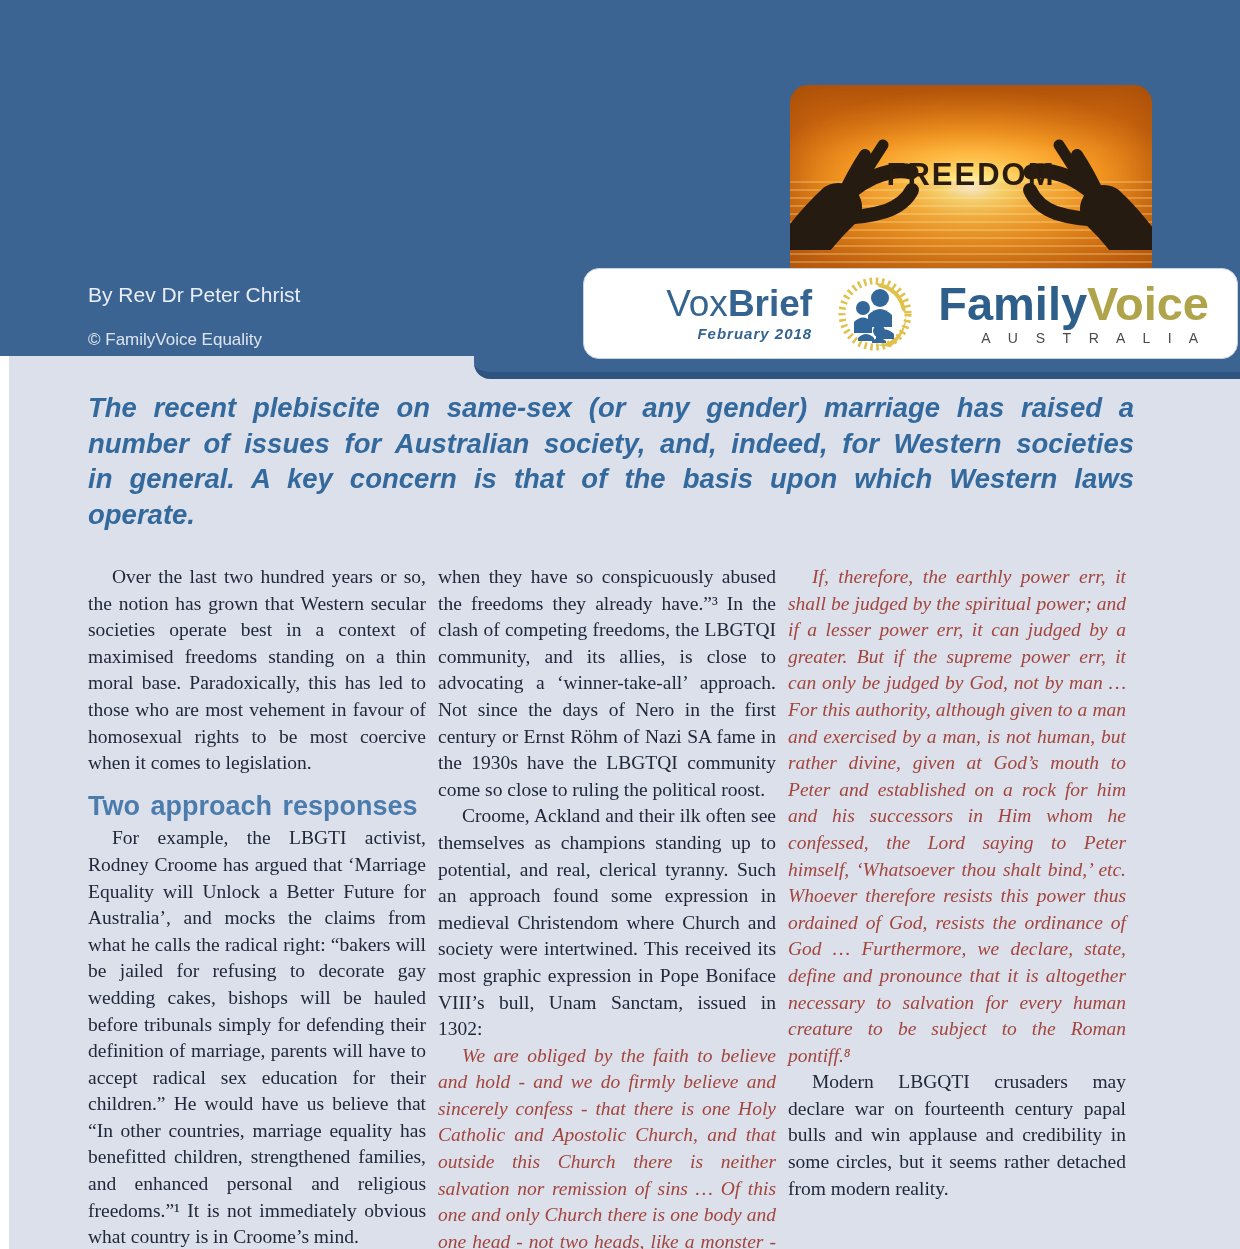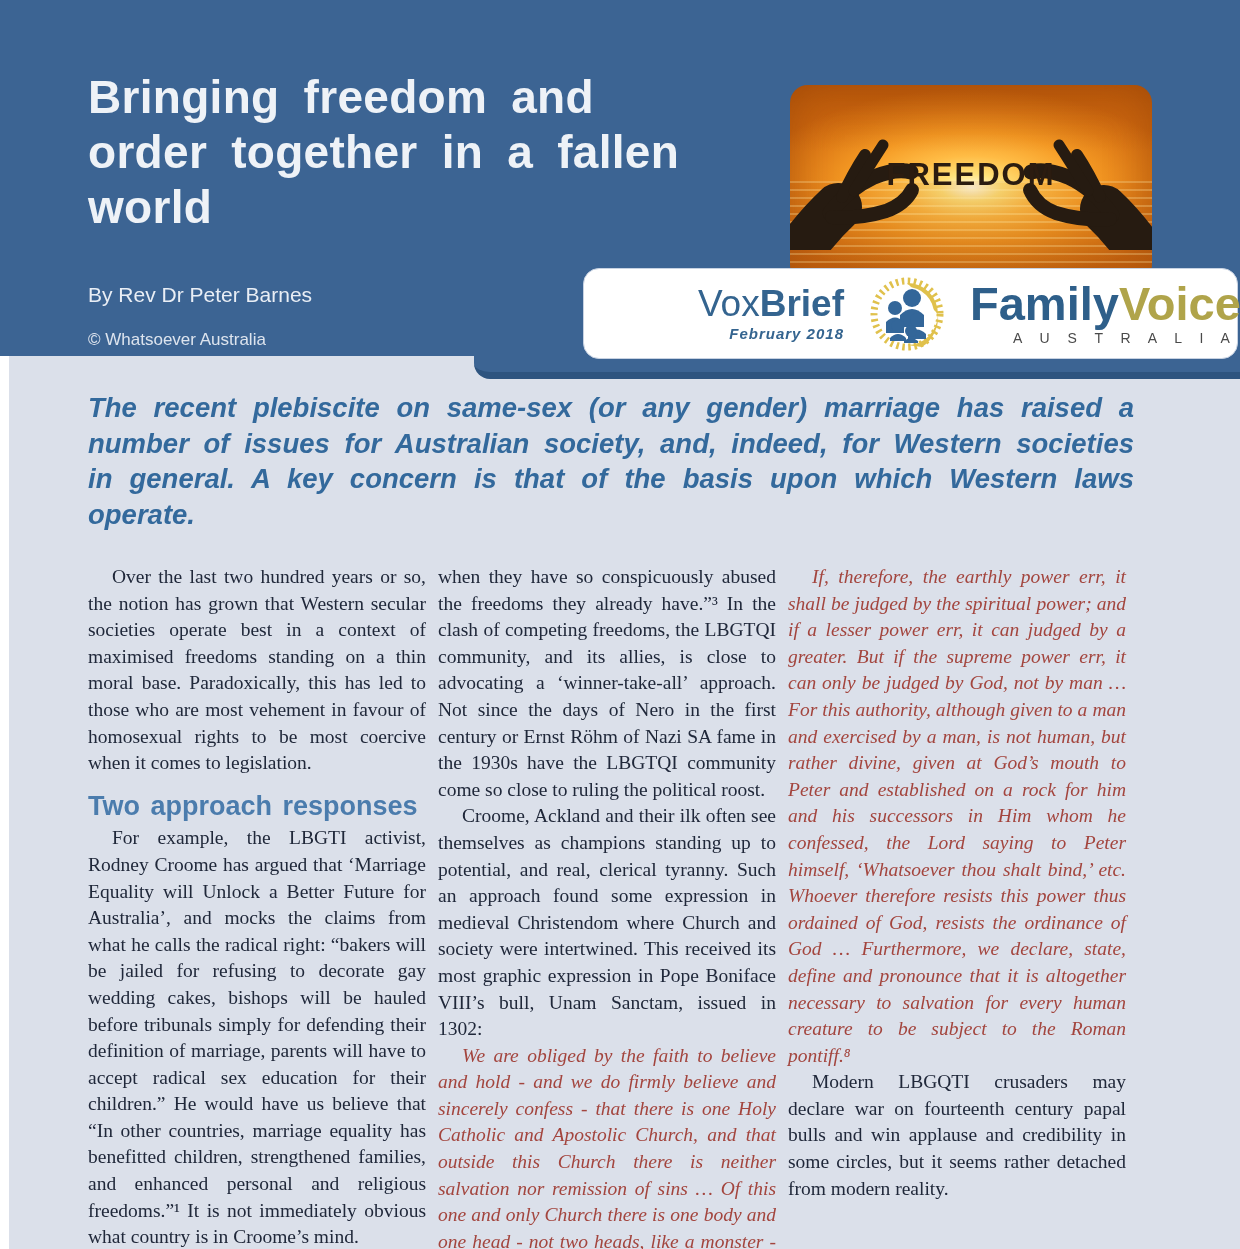--- a/index.html
+++ b/index.html
@@ -43,20 +43,21 @@
     position:absolute;left:0;right:0;top:72px;z-index:3;text-align:center;
     font-size:31px;font-weight:700;color:#2b1c10;letter-spacing:2px;
   }
 
   
   .voxbox{
     position:absolute;left:583px;top:268px;right:2px;height:91px;background:#ffffff;
     border-radius:16px;box-sizing:border-box;z-index:4;
     display:flex;align-items:center;gap:26px;padding:0 28px 0 48px;
     border:1px solid #c7d2e2;
+    justify-content:flex-end;
   }
   .voxtext{width:212px;text-align:right;color:#34648f;flex:none;}
   .voxname{font-size:37px;line-height:37px;}
   .voxname .vox{font-weight:400;}
   .voxname .brief{font-weight:700;}
   .voxdate{font-size:15px;font-weight:700;font-style:italic;letter-spacing:1px;margin-top:3px;}
   .logo{width:74px;height:74px;flex:none;}
   .wordmark{flex:1;}
   .wordmark .line1{font-family:Liberation Sans, sans-serif;font-size:47px;font-weight:700;line-height:46px;white-space:nowrap;}
   .wordmark .family{color:#2e5f8a;}
@@ -90,27 +91,22 @@
 </style>
 </head>
 <body>
 
 <div class="page">
 
   <div class="header-band"></div>
   <div class="body-bg"></div>
   <div class="header-tab"></div>
 
-  <div class="page-title">
-    <div>Bringing freedom and</div>
-    <div>order together in a fallen</div>
-    <div>world</div>
-  </div>
-  <div class="byline">By Rev Dr Peter Barnes</div>
-  <div class="copyright">© Whatsoever Australia</div>
+  <div class="byline">By Rev Dr Peter Christ</div>
+  <div class="copyright">© FamilyVoice Equality</div>
 
   <div class="photo">
     <svg class="hands" viewBox="0 0 362 165" aria-hidden="true">
       <g fill="none" stroke="#261b11" stroke-linecap="round">
         <path d="M -10 195 Q 18 150 48 122" stroke-width="48"></path>
         <path d="M 40 128 Q 58 104 84 92 Q 106 83 121 87" stroke-width="15"></path>
         <path d="M 42 132 Q 70 134 96 126 Q 115 119 122 105" stroke-width="14"></path>
         <path d="M 52 112 Q 63 88 75 70" stroke-width="12"></path>
         <path d="M 64 106 Q 80 80 93 60" stroke-width="11"></path>
         <path d="M 372 200 Q 344 152 314 124" stroke-width="48"></path>

